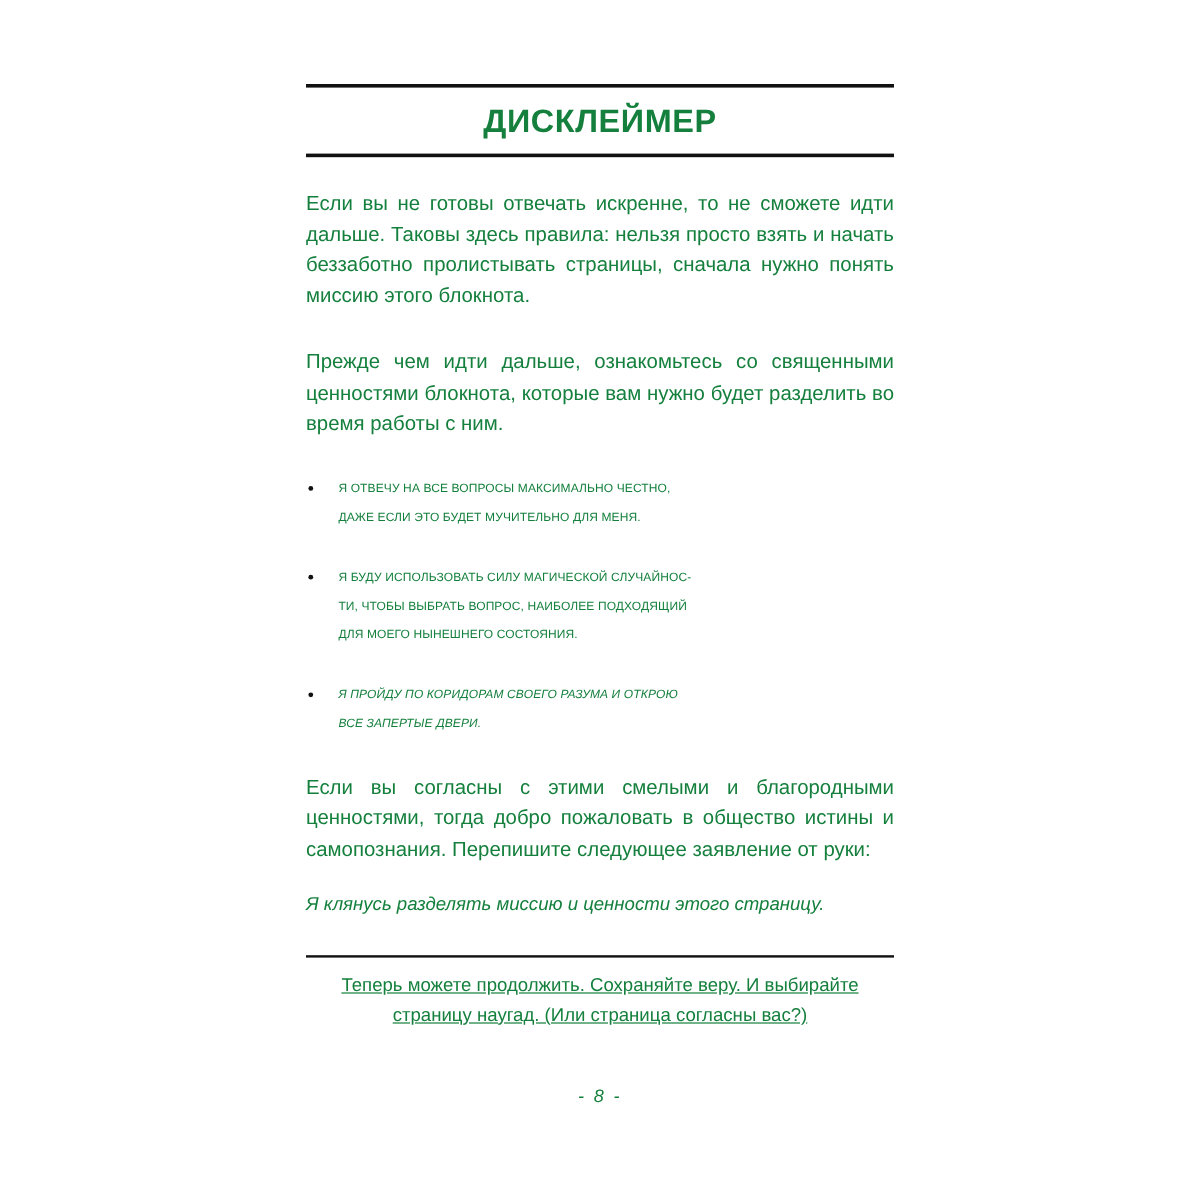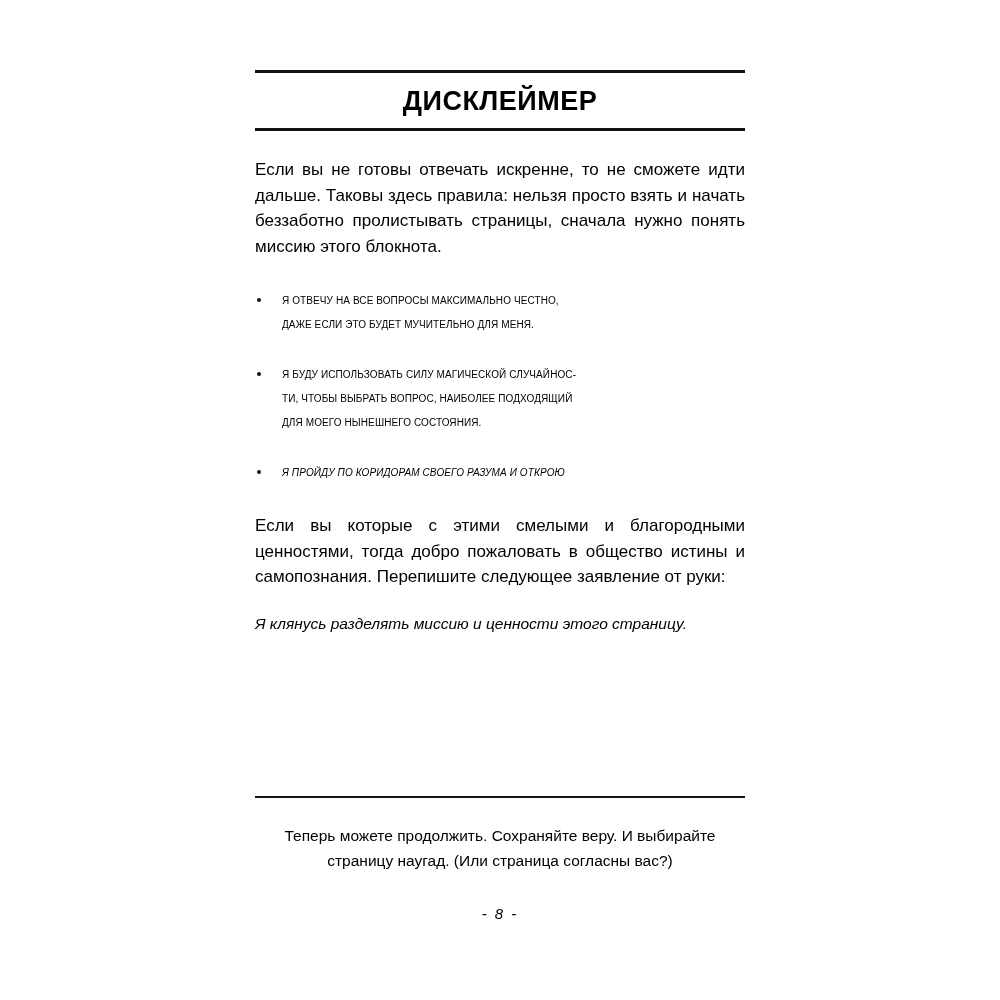--- a/index.html
+++ b/index.html
@@ -9,21 +9,21 @@
     background: #ffffff;
   }
 
   .page {
     position: relative;
     width: 1000px;
     height: 1000px;
     margin: 0 auto;
     background: #ffffff;
     font-family: "Liberation Sans", "DejaVu Sans", sans-serif;
-    color: #000000;
+    color: #15803d;
     overflow: hidden;
     -webkit-font-smoothing: antialiased;
   }
 
   
   .content {
     position: absolute;
     left: 255px;
     top: 0;
     width: 490px;
@@ -114,21 +114,22 @@
   .footer-rule {
     height: 2px;
     background: #111111;
     width: 100%;
   }
 
   .footer-note {
     text-align: center;
     font-size: 15.5px;
     line-height: 25px;
-    margin: 25px 0 0 0;
+    margin: 11px 0 0 0;
+    text-decoration: underline;
   }
 
   .footer-note .fn-line { display: block; }
 
   .page-number {
     position: absolute;
     left: 0;
     right: 0;
     top: 905px;
     text-align: center;
@@ -145,44 +146,46 @@
   <div class="content">
 
     <div class="title-block">
       <div class="rule"></div>
       <h1 class="doc-title">ДИСКЛЕЙМЕР</h1>
       <div class="rule"></div>
     </div>
 
     <p class="body-para para-1">Если вы не готовы отвечать искренне, то не сможете идти дальше. Таковы здесь правила: нельзя просто взять и начать беззаботно пролистывать страницы, сначала нужно понять миссию этого блокнота.</p>
 
+    <p class="body-para para-2">Прежде чем идти дальше, ознакомьтесь со священными ценностями блокнота, которые вам нужно будет разделить во время работы с ним.</p>
 
     <ul class="values-list">
 
       <li class="value-item">
         <span class="value-bullet"></span>
         <span class="value-line">Я ОТВЕЧУ НА ВСЕ ВОПРОСЫ МАКСИМАЛЬНО ЧЕСТНО,</span>
         <span class="value-line">ДАЖЕ ЕСЛИ ЭТО БУДЕТ МУЧИТЕЛЬНО ДЛЯ МЕНЯ.</span>
       </li>
 
       <li class="value-item">
         <span class="value-bullet"></span>
         <span class="value-line">Я БУДУ ИСПОЛЬЗОВАТЬ СИЛУ МАГИЧЕСКОЙ СЛУЧАЙНОС-</span>
         <span class="value-line">ТИ, ЧТОБЫ ВЫБРАТЬ ВОПРОС, НАИБОЛЕЕ ПОДХОДЯЩИЙ</span>
         <span class="value-line">ДЛЯ МОЕГО НЫНЕШНЕГО СОСТОЯНИЯ.</span>
       </li>
 
       <li class="value-item">
         <span class="value-bullet"></span>
         <span class="value-line">Я ПРОЙДУ ПО КОРИДОРАМ СВОЕГО РАЗУМА И ОТКРОЮ</span>
+        <span class="value-line">ВСЕ ЗАПЕРТЫЕ ДВЕРИ.</span>
       </li>
 
     </ul>
 
-    <p class="body-para para-3">Если вы которые с этими смелыми и благородными ценностями, тогда добро пожаловать в общество истины и самопознания. Перепишите следующее заявление от руки:</p>
+    <p class="body-para para-3">Если вы согласны с этими смелыми и благородными ценностями, тогда добро пожаловать в общество истины и самопознания. Перепишите следующее заявление от руки:</p>
 
     <p class="oath">Я клянусь разделять миссию и ценности этого страницу.</p>
 
   </div>
 
   <div class="footer-block">
     <div class="footer-rule"></div>
     <p class="footer-note">
       <span class="fn-line">Теперь можете продолжить. Сохраняйте веру. И выбирайте</span>
       <span class="fn-line">страницу наугад. (Или страница согласны вас?)</span>

